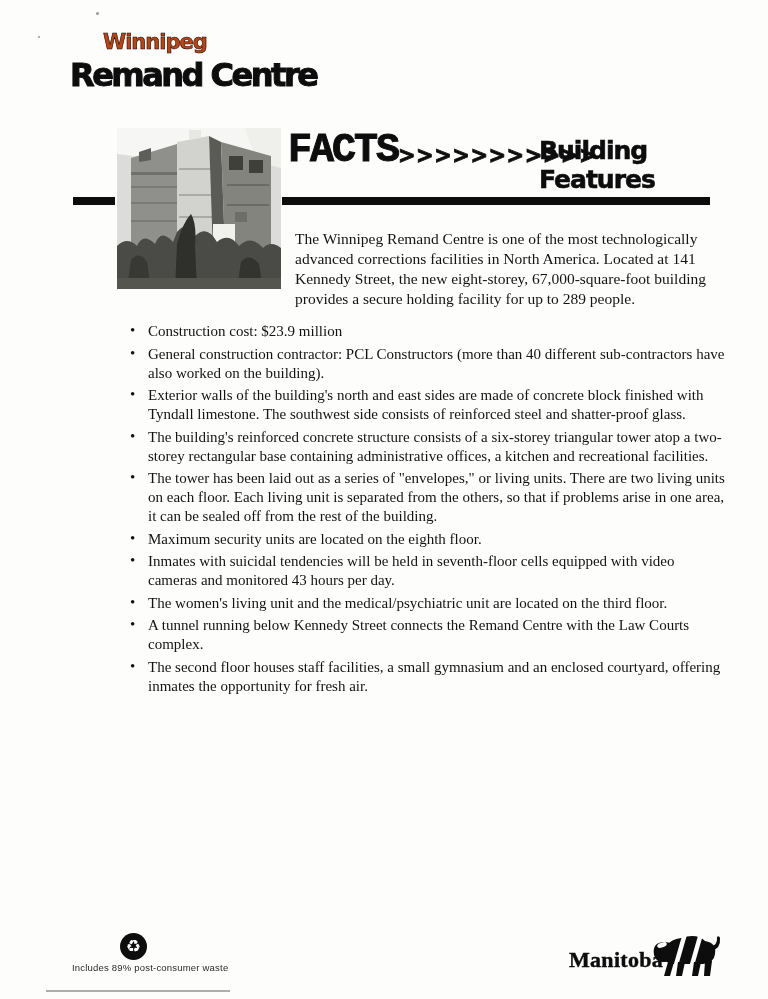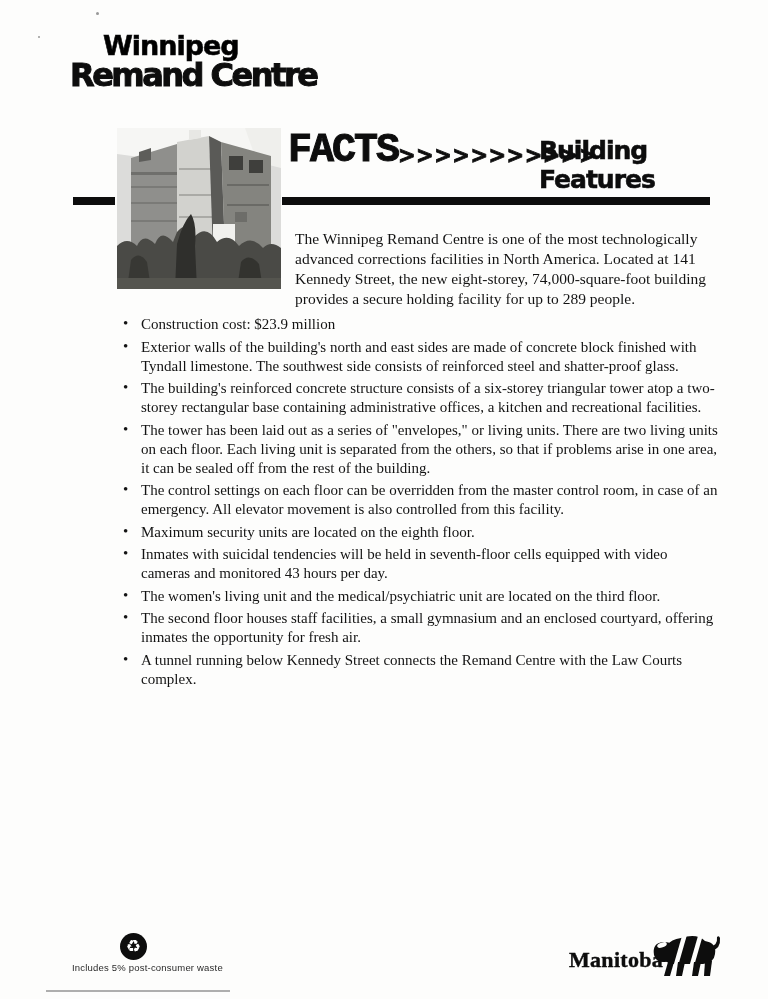--- a/index.html
+++ b/index.html
@@ -8,22 +8,22 @@
     width:768px;height:999px;
     background:#fdfdfc;
     overflow:hidden;
     font-family:"Liberation Serif", serif;
     color:#151515;
   }
   
   .title-small{
     position:absolute;left:103px;top:30px;
     font-family:"DejaVu Sans", sans-serif;
-    font-weight:bold;font-size:27px;letter-spacing:-1px;
-    color:#000000;-webkit-text-stroke:0.6px #0d0d0d;
+    font-weight:bold;font-size:21px;letter-spacing:-1px;
+    color:#c2410c;-webkit-text-stroke:0.6px #0d0d0d;
   }
   .title-big{
     position:absolute;left:70px;top:56px;
     font-family:"DejaVu Sans", sans-serif;
     font-weight:bold;font-size:32px;letter-spacing:-2.5px;
     color:#0d0d0d;-webkit-text-stroke:1px #0d0d0d;
   }
   .facts{
     position:absolute;left:288px;top:128px;
     font-family:Liberation Mono, monospace;
@@ -52,21 +52,21 @@
   }
   .photo svg{display:block;width:100%;height:100%;}
   
   .intro{
     position:absolute;left:295px;top:213px;width:432px;
     font-size:15.5px;line-height:20px;color:#131313;
   }
   
   .facts-list{
     position:absolute;left:118px;top:311px;width:596px;
-    margin:4px;padding:0;list-style:none;
+    margin:11px;padding:0;list-style:none;
     font-size:15px;line-height:19px;color:#131313;
   }
   .facts-list li{
     position:relative;padding-left:19px;margin-bottom:3.5px;
   }
   .facts-list li::before{
     content:"\2022";
     position:absolute;left:1px;top:-1px;font-size:15px;color:#131313;
   }
   
@@ -142,37 +142,37 @@
       <rect x="118" y="84" width="12" height="10" fill="#6d6d69"></rect>
 
       <path d="M0,161 L0,118 Q10,108 20,118 Q26,104 38,116 Q44,100 56,114 L60,104 Q70,92 78,108 Q90,96 100,114 Q112,104 122,118 Q134,106 146,120 Q154,112 164,120 L164,161 Z" fill="#4a4a46"></path>
       <path d="M58,161 L60,116 Q66,94 74,86 Q80,96 78,118 L80,161 Z" fill="#2f2f2c"></path>
       <path d="M10,161 L14,132 Q22,122 30,134 L34,161 Z" fill="#383834"></path>
       <path d="M120,161 L124,134 Q132,124 142,136 L146,161 Z" fill="#33332f"></path>
       <rect x="0" y="150" width="164" height="11" fill="#55554f"></rect>
     </svg>
   </div>
 
-  <p class="intro">The Winnipeg Remand Centre is one of the most technologically advanced corrections facilities in North America. Located at 141 Kennedy Street, the new eight-storey, 74,000-square-foot building provides a secure holding facility for up to 289 people.</p>
+  <p class="intro">The Winnipeg Remand Centre is one of the most technologically advanced corrections facilities in North America. Located at 141 Kennedy Street, the new eight-storey, 67,000-square-foot building provides a secure holding facility for up to 289 people.</p>
 
   <ul class="facts-list">
     <li>Construction cost: $23.9 million</li>
+    <li>General construction contractor: PCL Constructors (more than 40 different sub-contractors have also worked on the building).</li>
     <li>Exterior walls of the building's north and east sides are made of concrete block finished with Tyndall limestone. The southwest side consists of reinforced steel and shatter-proof glass.</li>
     <li>The building's reinforced concrete structure consists of a six-storey triangular tower atop a two-storey rectangular base containing administrative offices, a kitchen and recreational facilities.</li>
     <li>The tower has been laid out as a series of "envelopes," or living units. There are two living units on each floor. Each living unit is separated from the others, so that if problems arise in one area, it can be sealed off from the rest of the building.</li>
-    <li>The control settings on each floor can be overridden from the master control room, in case of an emergency. All elevator movement is also controlled from this facility.</li>
     <li>Maximum security units are located on the eighth floor.</li>
     <li>Inmates with suicidal tendencies will be held in seventh-floor cells equipped with video cameras and monitored 43 hours per day.</li>
     <li>The women's living unit and the medical/psychiatric unit are located on the third floor.</li>
+    <li>A tunnel running below Kennedy Street connects the Remand Centre with the Law Courts complex.</li>
     <li>The second floor houses staff facilities, a small gymnasium and an enclosed courtyard, offering inmates the opportunity for fresh air.</li>
-    <li>A tunnel running below Kennedy Street connects the Remand Centre with the Law Courts complex.</li>
   </ul>
 
   <div class="recycle-badge">♻</div>
-  <div class="recycle-note">Includes 5% post-consumer waste</div>
+  <div class="recycle-note">Includes 89% post-consumer waste</div>
   <div class="brand-wordmark">Manitoba</div>
 
   <div class="bison">
     <svg viewBox="0 0 72 47">
 
       <path d="M60,20 Q70,18 69,7 Q68,4 66,6 Q67,15 58,16 Z" fill="#0d0d0d"></path>
 
       <path d="M14,30 Q10,10 30,7 Q46,2 54,10 Q66,12 64,23 Q63,32 52,33 L20,33 Z" fill="#0d0d0d"></path>
 
       <path d="M3,24 Q1,12 12,11 Q22,10 23,20 Q24,30 14,31 Q5,32 3,24 Z" fill="#0d0d0d"></path>

